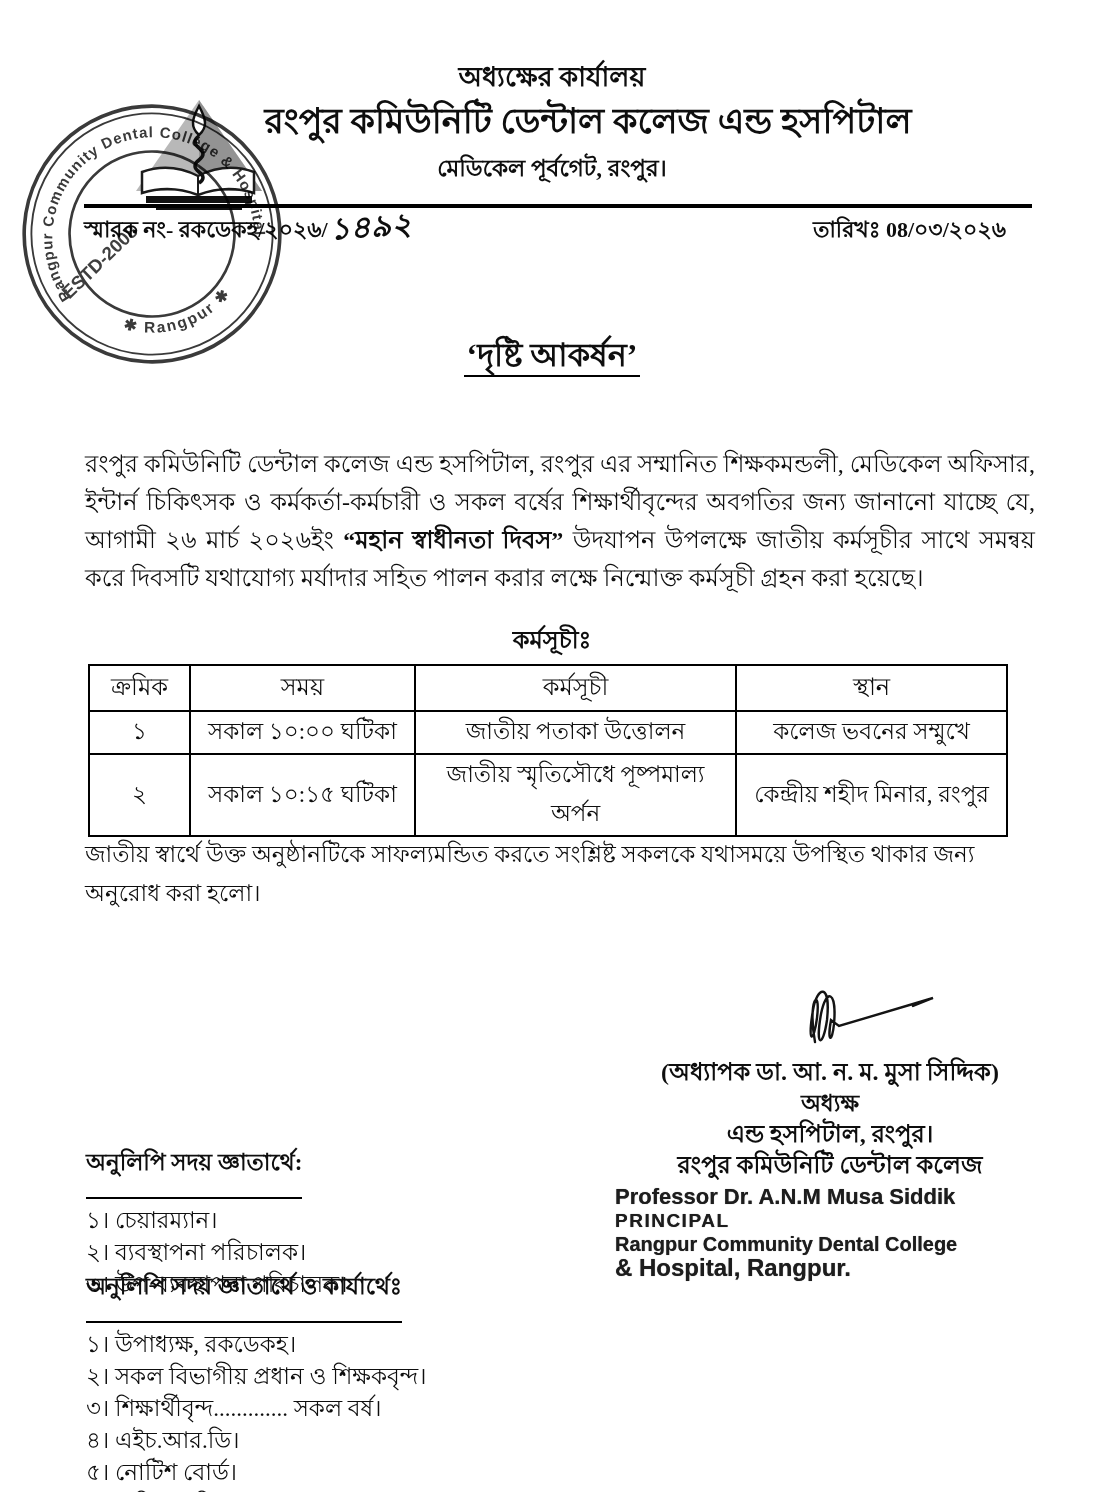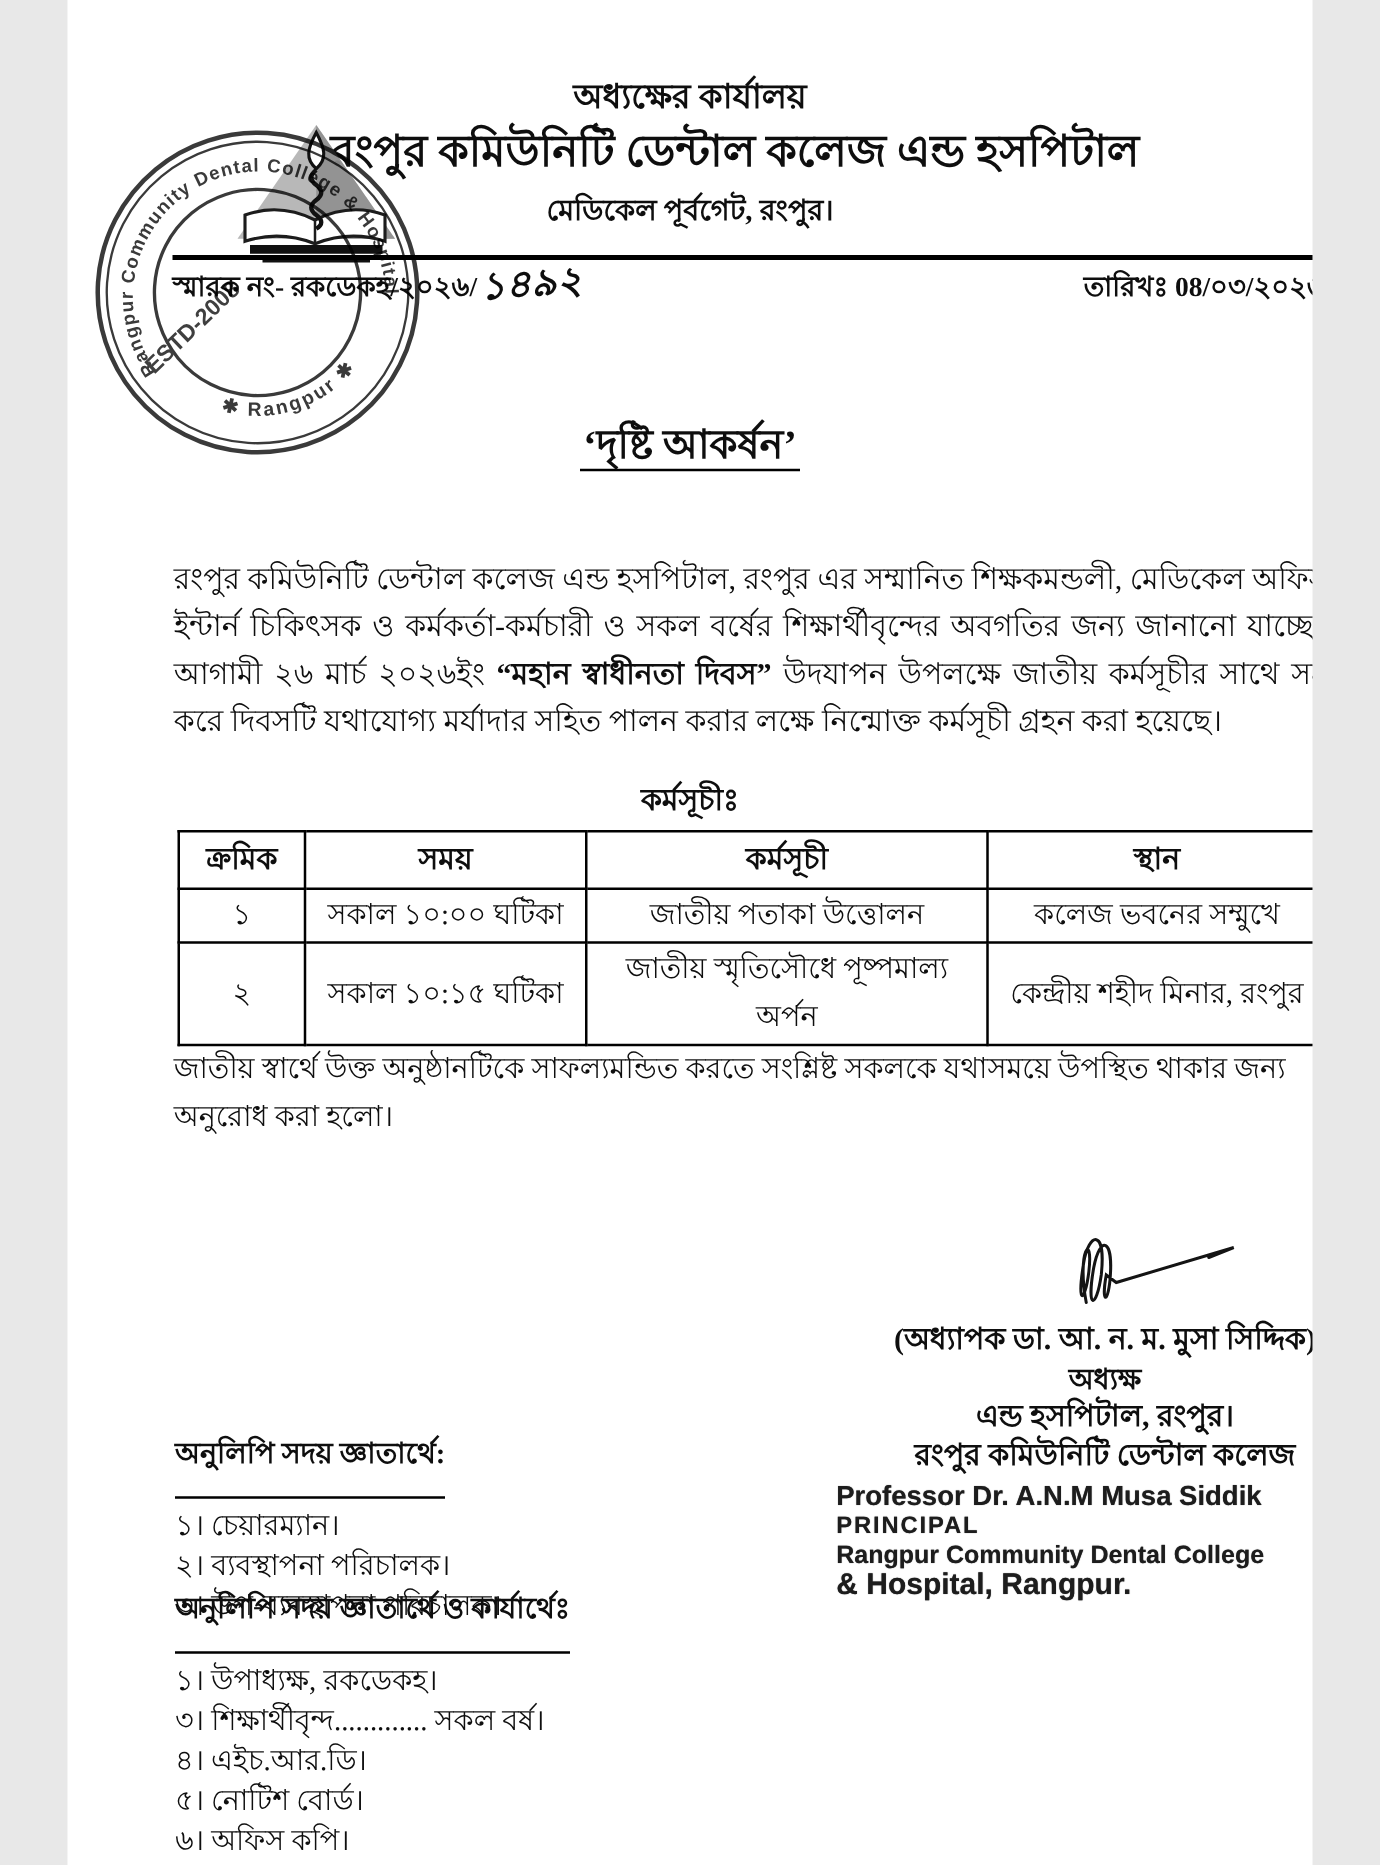--- a/index.html
+++ b/index.html
@@ -1,17 +1,17 @@
 <!DOCTYPE html>
 <html><head>
 <meta charset="utf-8">
 <style>
   html,body { margin:0; padding:0; background:#e8e8e8; }
   .page {
-    position:relative; width:996px; height:1492px; margin:0 auto;
+    position:relative; width:1104px; height:1492px; margin:0 auto;
     background:#ffffff; overflow:hidden;
     font-family:"Liberation Serif", serif; color:#0e0e0e;
   }
   
   .h-office { position:absolute; top:56px; left:0; width:100%; text-align:center;
     font-size:27px; font-weight:700; }
   .h-org    { position:absolute; top:94px; left:0; width:100%; text-align:center;
     font-size:35px; font-weight:700;padding-left:36px; }
   .h-addr   { position:absolute; top:150px; left:0; width:100%; text-align:center;
     font-size:23px; font-weight:600; }
@@ -34,21 +34,21 @@
   
   .body-par { position:absolute; left:85px; top:421px; width:950px;
     font-size:24px; line-height:38px; text-align:justify; }
   .body-par b { font-weight:700; }
   
   .sched-head { position:absolute; top:621px; left:0; width:100%; text-align:center;
     font-size:24px; font-weight:700; }
   .tbl { position:absolute; left:88px; top:664px; width:920px;
     border-collapse:collapse; table-layout:fixed; }
   .tbl th, .tbl td { border:2.5px solid #000; text-align:center; vertical-align:middle; }
-  .tbl th { font-size:24px; font-weight:700; padding:2px 4px; height:30px; }
+  .tbl th { font-size:24px; font-weight:400; padding:2px 4px; height:30px; }
   .tbl td { font-size:23px; font-weight:500; padding:1px 4px; height:28px; }
   
   .closing { position:absolute; left:85px; top:836px; width:960px;
     font-size:23px; font-weight:500; }
   
   .sig-scribble { position:absolute; left:785px; top:978px; z-index:2; }
   .sig-block { position:absolute; left:615px; top:1056px; width:430px;
     text-align:center; font-weight:600; }
   .sig-name { font-size:24px; font-weight:700; line-height:32px; }
   .sig-role { font-size:23px; line-height:31px; }
@@ -175,19 +175,20 @@
   <div class="copies copies-1">
     <span class="head">অনুলিপি সদয় জ্ঞাতার্থে:</span>
     <div class="item">১। চেয়ারম্যান।</div>
     <div class="item">২। ব্যবস্থাপনা পরিচালক।</div>
     <div class="item">৩। উপ-ব্যবস্থাপনা পরিচালক।</div>
   </div>
 
   <div class="copies copies-2">
     <span class="head">অনুলিপি সদয় জ্ঞাতার্থে ও কার্যার্থেঃ</span>
     <div class="item">১। উপাধ্যক্ষ, রকডেকহ।</div>
+    <div class="item">২। সকল বিভাগীয় প্রধান ও শিক্ষকবৃন্দ।</div>
     <div class="item">৩। শিক্ষার্থীবৃন্দ............. সকল বর্ষ।</div>
     <div class="item">৪। এইচ.আর.ডি।</div>
     <div class="item">৫। নোটিশ বোর্ড।</div>
     <div class="item">৬। অফিস কপি।</div>
   </div>
 
 </div>
 
 </body></html>

